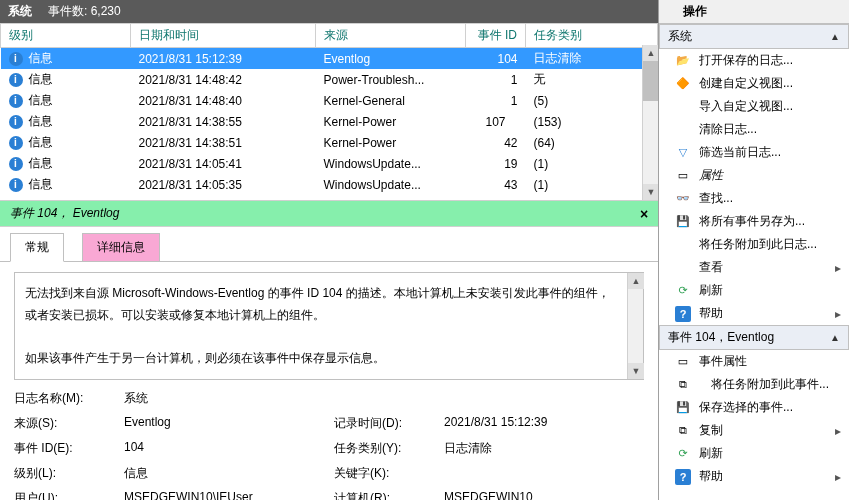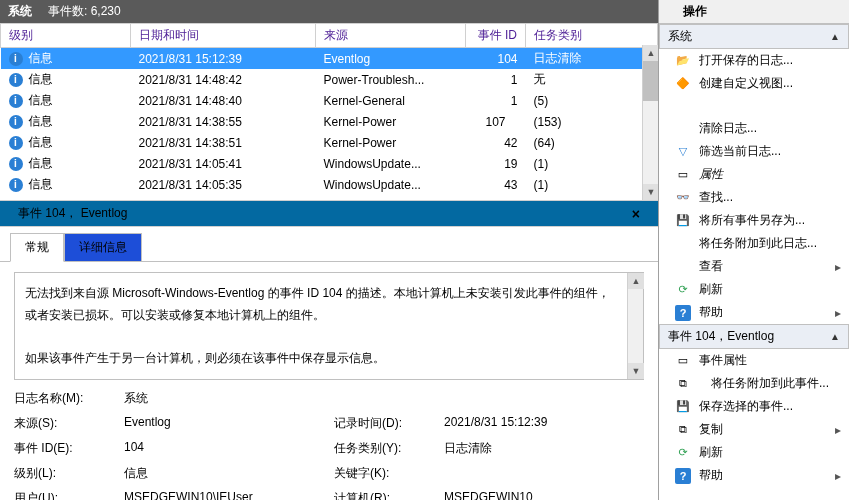--- a/index.html
+++ b/index.html
@@ -2,32 +2,32 @@
 <html><head>
 <meta charset="utf-8">
 <style>
 * { margin: 0; padding: 0; box-sizing: border-box; font-family: "Microsoft YaHei", "Segoe UI", Tahoma, sans-serif; font-size: 12px; }
 body { background: #fff; width: 849px; height: 500px; overflow: hidden; display: flex; }
 .main-area { flex: 1; display: flex; flex-direction: column; border-right: 1px solid #a0a0a0; }
 .main-header { background: #5a5a5a; color: #fff; padding: 3px 8px; display: flex; align-items: center; gap: 16px; }
 .main-header span:first-child { font-weight: bold; }
 .grid-wrap { flex: 0 0 auto; position: relative; }
 .grid { width: 100%; border-collapse: collapse; }
-.grid th { text-align: left; background: #fff; border: 1px solid #d0d0d0; padding: 3px 8px; font-weight: normal; color: #4c1d95; }
+.grid th { text-align: left; background: #fff; border: 1px solid #d0d0d0; padding: 3px 8px; font-weight: normal; color: #0f766e; }
 .grid td { padding: 2px 8px; white-space: nowrap; }
 .grid tr.row td { border: none; }
 .grid tr.selected td { background: #3399ff; color: #fff; }
 .info-icon { display:inline-block; width:14px; height:14px; border-radius:50%; background:#2a7fd4; color:#fff; text-align:center; line-height:14px; font-size:10px; font-weight:bold; margin-right:6px; }
 .scroll-v { position:absolute; right:0; top:22px; bottom:0; width:16px; background:#f0f0f0; border-left:1px solid #d0d0d0; }
 .scroll-thumb { background:#c0c0c0; width:100%; height:40px; position:absolute; top:0; }
 .scroll-arrow { width:16px; height:16px; background:#e0e0e0; display:flex; align-items:center; justify-content:center; font-size:9px; color:#555; }
-.detail-header { background: #0369a1; border-top:1px solid #d0d0d0; border-bottom:1px solid #d0d0d0; padding: 4px 18px; font-family: SimSun, monospace; display:flex; justify-content:space-between; align-items:center; }
+.detail-header { background: #86efac; border-top:1px solid #d0d0d0; border-bottom:1px solid #d0d0d0; padding: 4px 10px; font-family: SimSun, monospace; display:flex; justify-content:space-between; align-items:center;font-style:italic; }
 .close-x { font-family: sans-serif; font-weight:bold; font-size:14px; cursor:pointer; }
-.tabs { display:flex; padding: 6px 10px 0 10px; gap:0; border-bottom:1px solid #c0c0c0; }
-.tab { padding: 5px 14px; border:1px solid #c0c0c0; background:#1d4ed8; cursor:pointer; margin-bottom:-1px; }
+.tabs { display:flex; padding: 6px 10px 0 10px; gap:18px; border-bottom:1px solid #c0c0c0; }
+.tab { padding: 5px 14px; border:1px solid #c0c0c0; background:#f9a8d4; cursor:pointer; margin-bottom:-1px; }
 .tab.active { background:#fff; border-bottom:1px solid #fff; }
 .detail-body { padding: 10px 14px; overflow-y:auto; flex:1; display:flex; flex-direction:column; gap:10px; }
 .desc-box { border:1px solid #c0c0c0; padding:10px; line-height:1.8; background:#fff; position:relative; }
 .desc-scroll { position:absolute; right:0; top:0; bottom:0; width:16px; background:#f0f0f0; border-left:1px solid #d0d0d0; }
 .props { display:grid; grid-template-columns: 100px 200px 100px 200px; row-gap: 8px; column-gap: 10px; }
 .side-panel { width:190px; background:#fff; display:flex; flex-direction:column; }
 .side-header { background:#f0f0f0; border-bottom:1px solid #c0c0c0; padding:3px 24px; font-weight:bold; }
 .side-section-title { background:#eaeef5; border:1px solid #c0c0c0; padding:3px 8px; display:flex; justify-content:space-between; align-items:center; }
 .side-item { display:flex; align-items:center; gap:8px; padding:3px 8px 3px 16px; cursor:pointer; }
 .side-icon { width:16px; height:16px; display:flex; align-items:center; justify-content:center; font-size:11px; }
@@ -172,20 +172,21 @@
       <div class="side-item">
         <span class="side-icon">📂</span>
         <span style="flex: 1 1 0%;">打开保存的日志...</span>
       </div>
       <div class="side-item">
         <span class="side-icon">🔶</span>
         <span style="flex: 1 1 0%;">创建自定义视图...</span>
       </div>
       <div class="side-item">
         <span class="side-icon"></span>
+        <span style="flex: 1 1 0%;">导入自定义视图...</span>
       </div>
       <div class="side-item">
         <span class="side-icon"></span>
         <span style="flex: 1 1 0%;">清除日志...</span>
       </div>
       <div class="side-item">
         <span class="side-icon" style="color: rgb(42, 127, 212);">▽</span>
         <span style="flex: 1 1 0%;">筛选当前日志...</span>
       </div>
       <div class="side-item">

